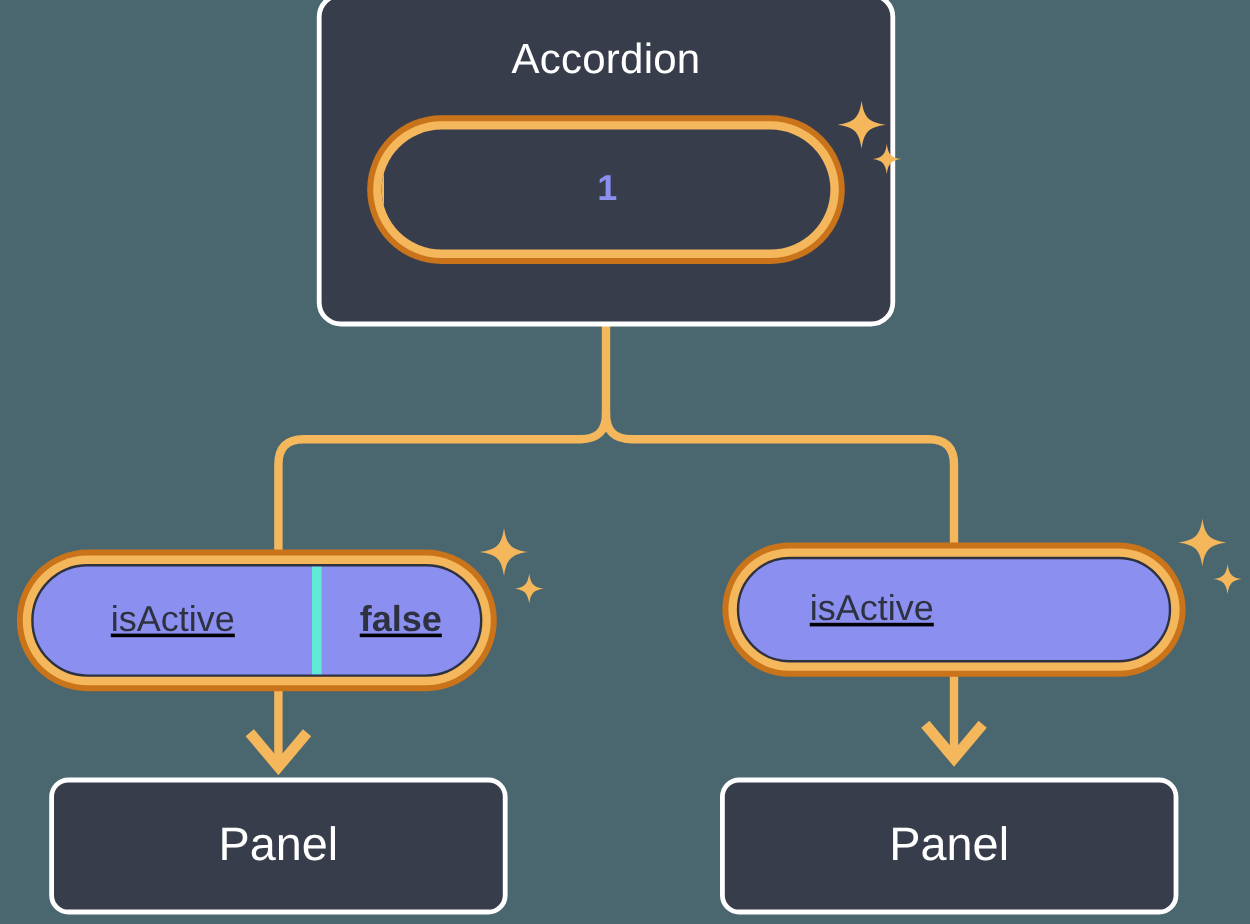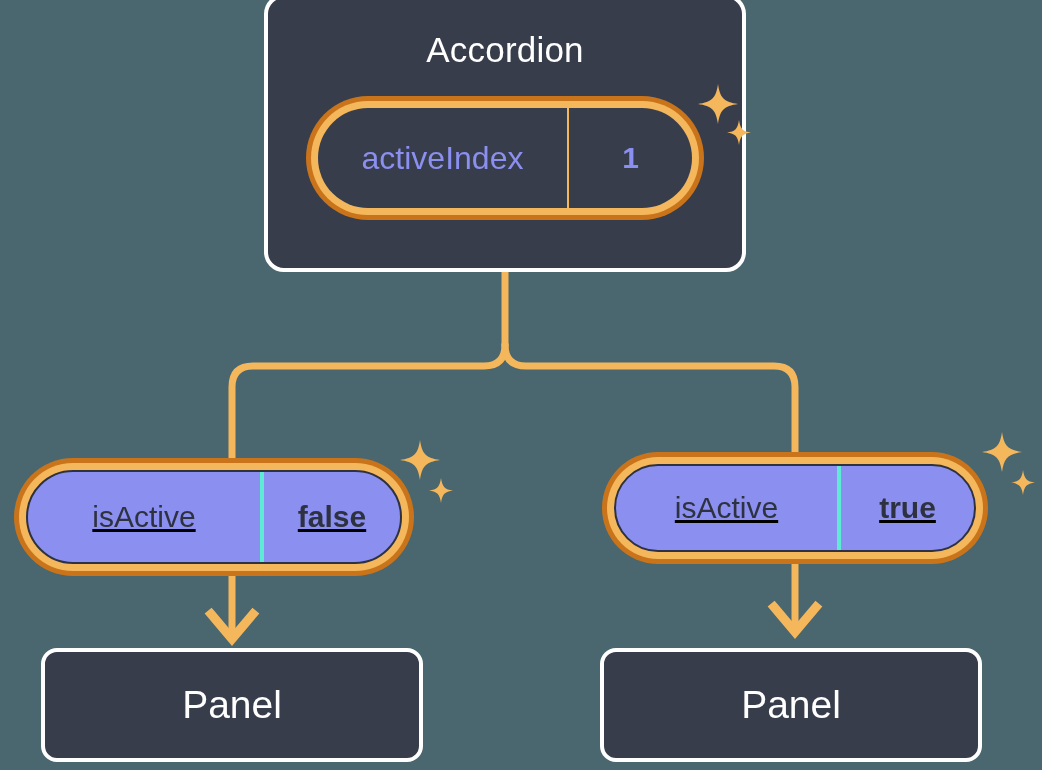--- a/index.html
+++ b/index.html
@@ -133,21 +133,21 @@
     text-decoration: underline;
   }
   .pill-state .pill-key {
     color: #2e3240;
     font-size: 30px;
   }
   .pill-state .pill-val {
     color: #2e3240;
     font-size: 30px;
     font-weight: bold;
-    border-left: 4px solid #5eead4;
+    border-left: 8px solid #5eead4;
   }
   .pill-isactive-false {
     left: 14px;
     top: 458px;
     width: 400px;
     height: 118px;
   }
   .pill-isactive-false .pill-key { flex: 0 0 232px; }
   .pill-isactive-false .pill-val { flex: 1 1 auto; }
 
@@ -193,21 +193,20 @@
     </g>
   </svg>
 
   <div class="card card-accordion">
     <div class="card-title">Accordion</div>
   </div>
 
   <div class="pill pill-accordion">
     <div class="pill-amber">
       <div class="pill-inner">
-        <div class="pill-key">activeIndex</div>
         <div class="pill-val">1</div>
       </div>
     </div>
   </div>
 
   <svg class="sparkle spark-acc" width="58" height="70" viewBox="0 0 58 70">
     <path d="M24 0 C26 14 30 18 44 20 C30 22 26 26 24 40 C22 26 18 22 4 20 C18 18 22 14 24 0 Z" fill="#f5b75c"></path>
     <path d="M45 36 C46.3 45 48.7 47.4 57 48.6 C48.7 49.8 46.3 52.2 45 61 C43.7 52.2 41.3 49.8 33 48.6 C41.3 47.4 43.7 45 45 36 Z" fill="#f5b75c"></path>
   </svg>
 
@@ -226,21 +225,20 @@
   </svg>
 
   <div class="card panel panel-left">
     <div class="panel-label">Panel</div>
   </div>
 
   <div class="pill pill-state pill-isactive-true">
     <div class="pill-amber">
       <div class="pill-inner">
         <div class="pill-key">isActive</div>
-        <div class="pill-val">true</div>
       </div>
     </div>
   </div>
 
   <svg class="sparkle spark-right" width="56" height="72" viewBox="0 0 56 72">
     <path d="M22 0 C24 14 28 18 42 20 C28 22 24 26 22 40 C20 26 16 22 2 20 C16 18 20 14 22 0 Z" fill="#f5b75c"></path>
     <path d="M43 38 C44.3 47 46.7 49.4 55 50.6 C46.7 51.8 44.3 54.2 43 63 C41.7 54.2 39.3 51.8 31 50.6 C39.3 49.4 41.7 47 43 38 Z" fill="#f5b75c"></path>
   </svg>
 
   <div class="card panel panel-right">

